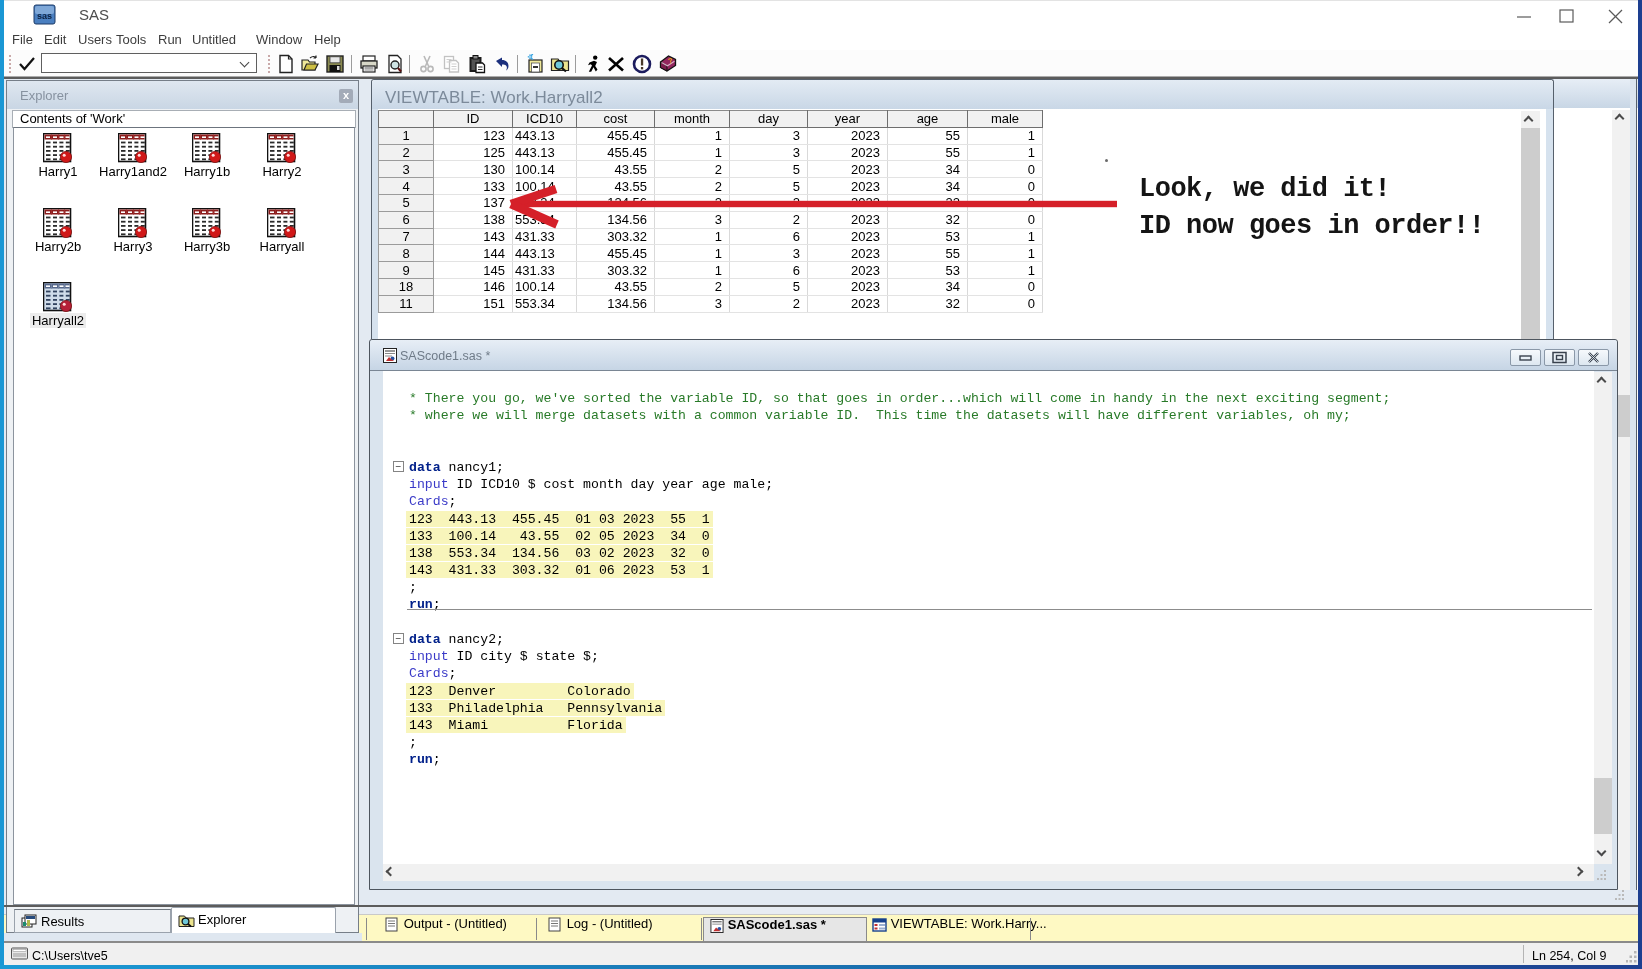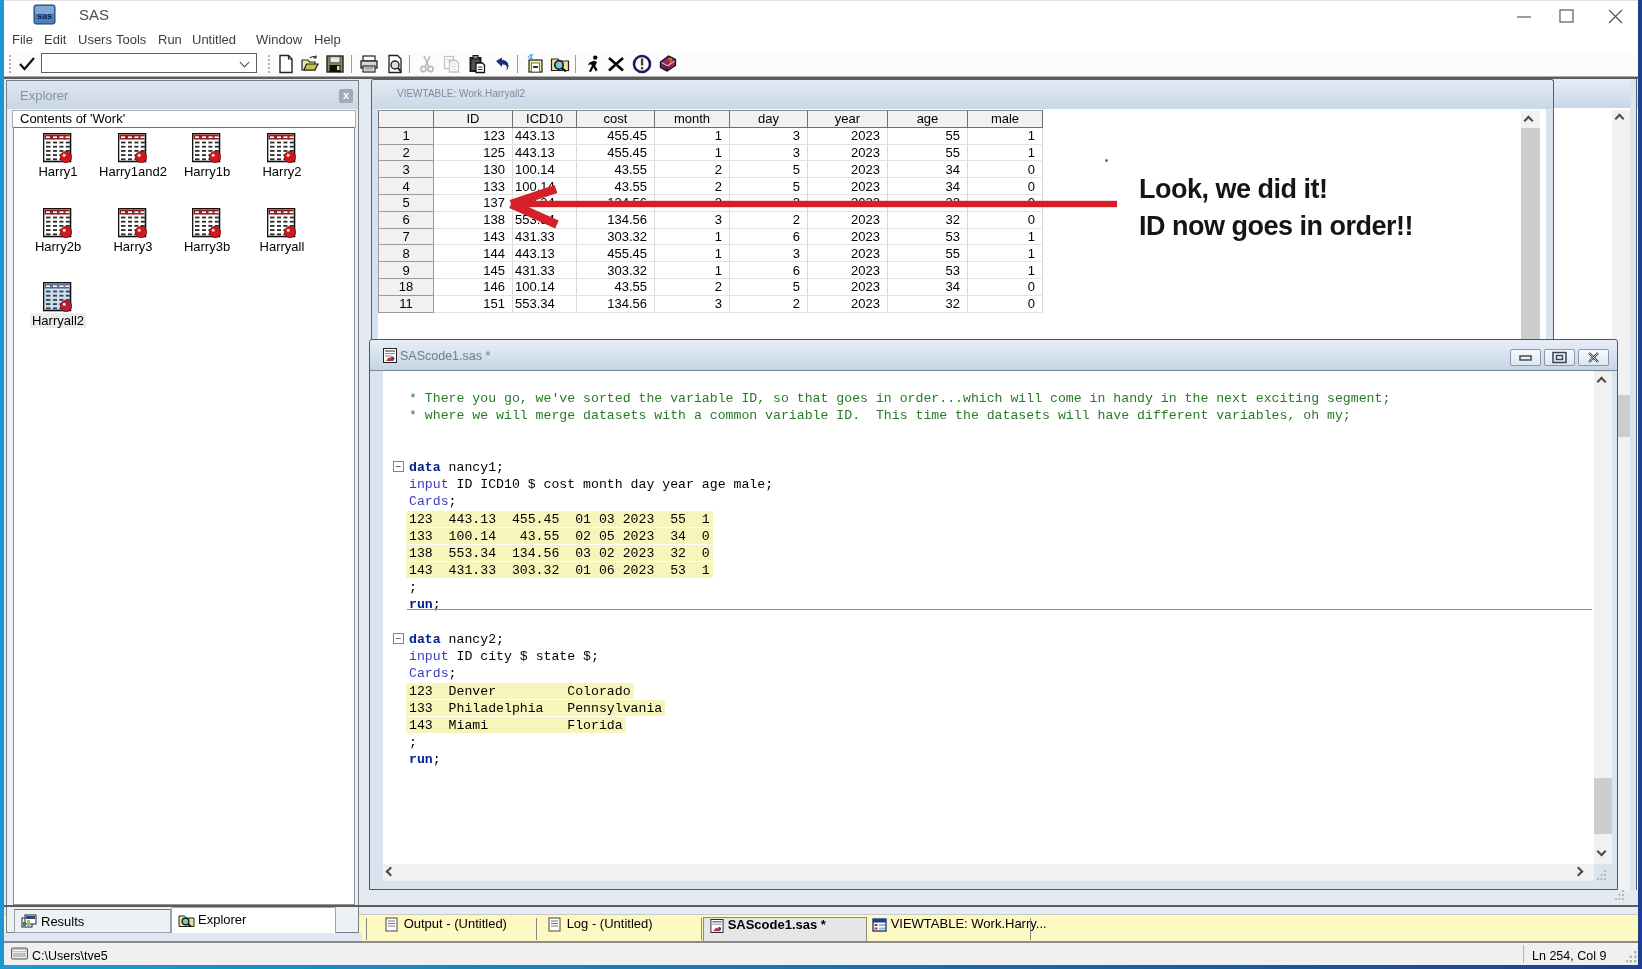--- a/index.html
+++ b/index.html
@@ -36,21 +36,21 @@
 #contents{left:5px;top:29px;width:344px;height:18px;background:#fff;border:1px solid #a8aeb5;font-size:13px;color:#000;padding-left:7px;line-height:16px}
 #explist{left:6px;top:46px;width:342px;height:778px;background:#fff;border:1px solid #8c949e;border-top:1px solid #6c747e}
 .dslabel{position:absolute;font-size:13px;color:#000;text-align:center;width:110px;white-space:nowrap}
 
 #rtab{left:7px;top:828px;width:157px;height:24px;background:#eef1f4;border:1px solid #9aa2ac;border-top:1px solid #6e767e;font-size:13px;z-index:4}
 #etab{left:164px;top:826px;width:165px;height:27px;background:#fff;border:1px solid #9aa2ac;border-bottom:none;border-radius:2px 2px 0 0;font-size:13px;z-index:5}
 #rtab span,#etab span{position:absolute;left:26px;top:4px}
 
 #vtwin{left:371px;top:79px;width:1183px;height:260px;background:#fff;border:1px solid #56606c;border-bottom:none;border-radius:3px 3px 0 0;z-index:2}
 #vttitle{left:0;top:0;width:1181px;height:29px;background:linear-gradient(#e3ebf4,#c9d7e6);border-radius:3px 3px 0 0}
-#vttitle .t{position:absolute;left:25px;top:8px;font-size:10px;color:#7c8a9a}
+#vttitle .t{position:absolute;left:13px;top:8px;font-size:17px;color:#7c8a9a}
 #vtband{left:1174px;top:29px;width:7px;height:231px;background:#d6e2ee}
 #vtsb{left:1149px;top:31px;width:19px;height:229px;background:#f1f1f1}
 #vtthumb{left:0;top:17px;width:19px;height:212px;background:#cdcdcd}
 table{border-collapse:collapse;table-layout:fixed}
 #vtbl{position:absolute;left:6px;top:30px}
 #vtbl td{height:16.8px;font-size:13px;padding:0;overflow:hidden;white-space:nowrap;font-family:"Liberation Sans",sans-serif}
 #vtbl td.h{background:#f1f1f1;border:1px solid #6e6e6e;border-top:1px solid #8a8a8a;text-align:center;color:#000}
 #vtbl td.r{background:#f1f1f1;border:1px solid #9b9b9b;text-align:center}
 #vtbl td.d{background:#fff;border-right:1px solid #d9d9d9;border-bottom:1px solid #e3e3e3;text-align:right;padding-right:7px}
 #vtbl td.dl{text-align:left;padding-left:2px}
@@ -65,21 +65,21 @@
 #scvthumb{left:0;top:406px;width:18px;height:56px;background:#cdcdcd}
 #schsb{left:13px;top:524px;width:1211px;height:17px;background:#f1f1f1}
 #code{left:39px;top:50px;width:1190px;font-family:"Liberation Mono",monospace;font-size:13.2px;line-height:17.2px;white-space:pre;color:#000}
 .cl{height:17.2px;position:relative}
 .cmt{color:#287a28}
 .kw{color:#00208a;font-weight:bold}
 .kw2{color:#3a3ac8}
 .hl{background:#f8f5bb;padding:0.6px 3px;margin-left:-3px}
 .mbox{position:absolute;left:-16px;top:2px;width:11px;height:11px;border:1px solid #848484;background:#fff;font-size:10px;line-height:9px;text-align:center;color:#333;font-family:"Liberation Sans",sans-serif}
 
-.ann{position:absolute;font-weight:bold;color:#151515;font-size:27px;line-height:37px;letter-spacing:-.5px;z-index:8;font-family:Liberation Sans, sans-serif}
+.ann{position:absolute;font-weight:bold;color:#151515;font-size:27px;line-height:37px;letter-spacing:-.5px;z-index:8;font-family:Liberation Mono, monospace}
 #annline{left:407px;top:609px;width:1185px;height:1px;background:#8c8c8c;z-index:9}
 
 #gap1{left:4px;top:907px;width:1634px;height:7px;background:#e7ecf2}
 #wbar{left:4px;top:914px;width:1634px;height:27px;background:#fef9c3;border-top:1px solid #c9c9c9;z-index:7}
 #wbar .tab{position:absolute;top:2px;height:25px;font-size:13px;color:#000}
 #wbar .tsepv{position:absolute;top:3px;width:1px;height:22px;background:#8a8a8a}
 #statusbar{left:4px;top:941px;width:1634px;height:24px;background:#f0f0f0;border-top:2px solid #8a8a8a;z-index:7}
 #statusbar .fld{position:absolute;font-size:12.5px;color:#000}
 .vsep{position:absolute;width:1px;background:#b4b4b4}
 </style></head><body>

